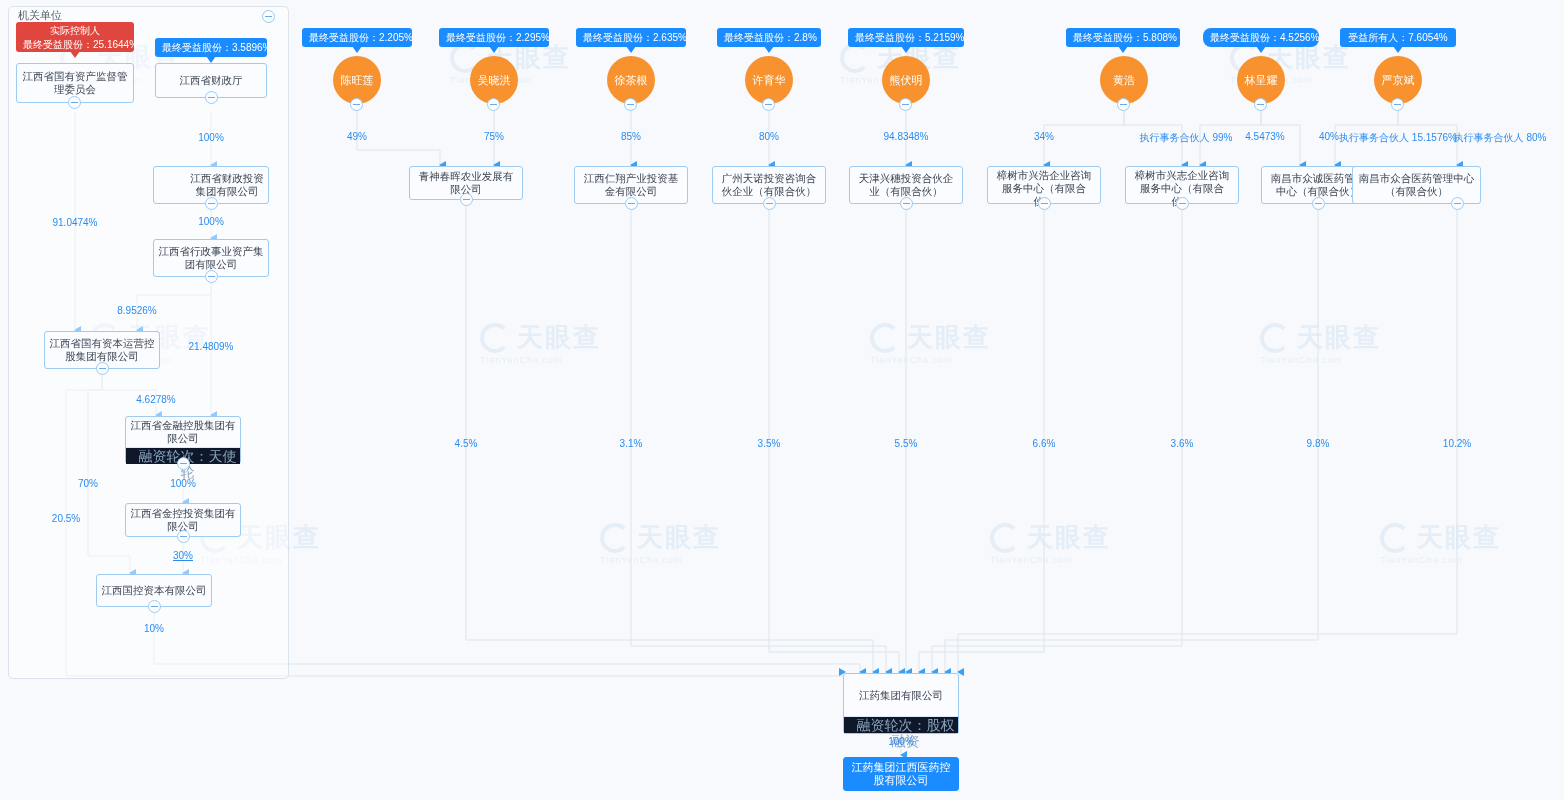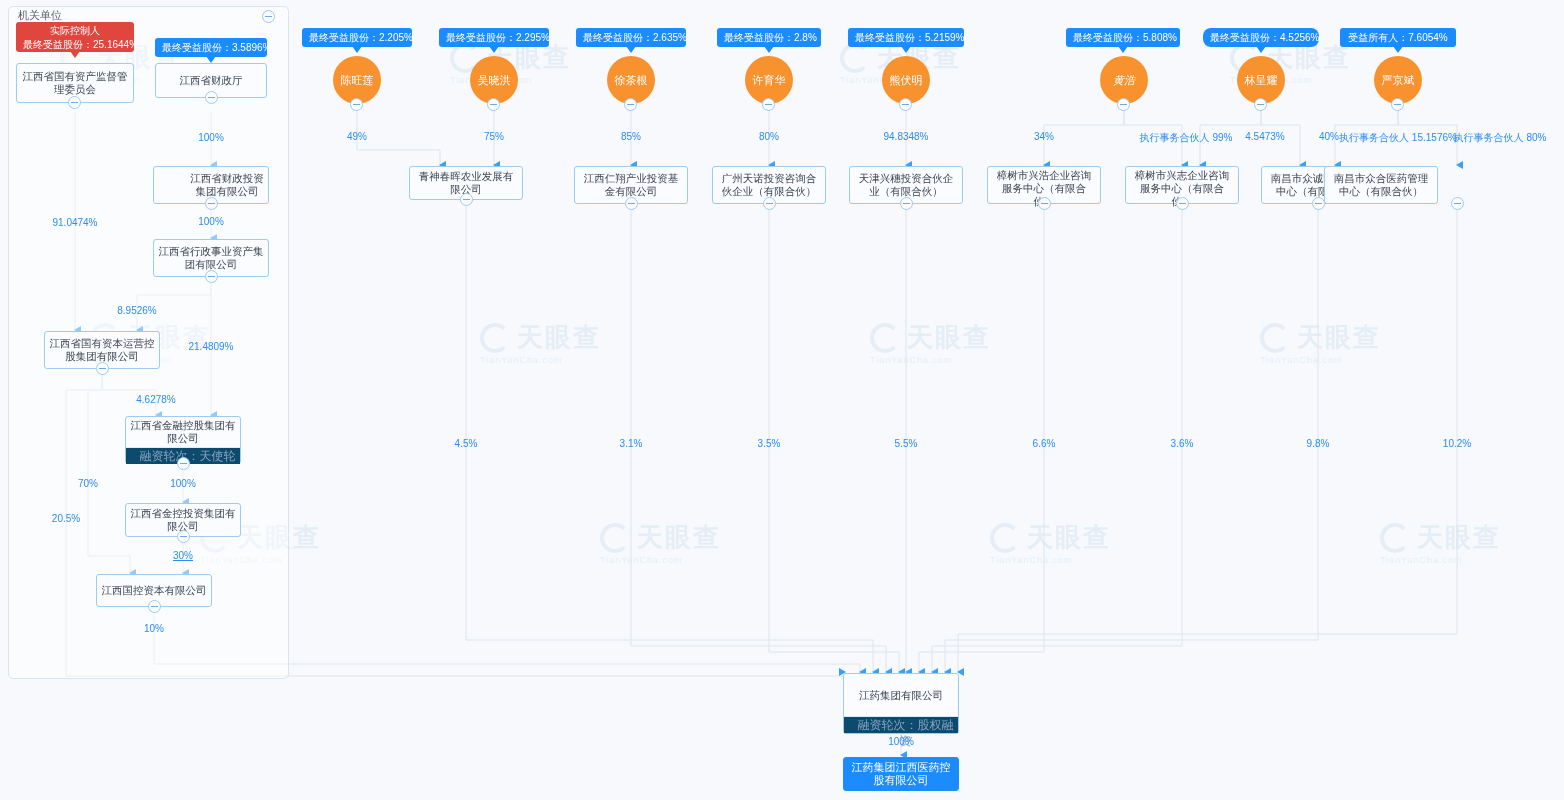--- a/index.html
+++ b/index.html
@@ -119,23 +119,23 @@
     cursor: pointer;
   }
   .node .n-title {
     flex: 1;
     display: flex;
     align-items: center;
     justify-content: center;
     padding: 2px 4px;
   }
   .node .n-foot {
-    background: #0c4a6e;
+    background: #0f172a;
     color: #8aa4bd;
-    font-size: 12px;
+    font-size: 14px;
     line-height: 16px;
     height: 17px;
     border-top: 1px solid #ddeaf7;
     padding-left: 9px;
   }
   .node.target {
     background: #1a8cff;
     border-color: #1a8cff;
     color: #fff;
     font-size: 11px;
@@ -256,21 +256,21 @@
   <div class="badge blue" style="left:848px;  top:28px; width:116px;">最终受益股份：5.2159%</div>
   <div class="badge blue" style="left:1066px; top:28px; width:114px;">最终受益股份：5.808%</div>
   <div class="badge blue" style="left:1203px; top:28px; width:116px;border-radius:8px;">最终受益股份：4.5256%</div>
   <div class="badge blue" style="left:1340px; top:28px; width:116px;">受益所有人：7.6054%</div>
 
   <div class="person" style="left:333px;  top:56px;">陈旺莲</div>
   <div class="person" style="left:470px;  top:56px;">吴晓洪</div>
   <div class="person" style="left:607px;  top:56px;">徐茶根</div>
   <div class="person" style="left:745px;  top:56px;">许育华</div>
   <div class="person" style="left:882px;  top:56px;">熊伏明</div>
-  <div class="person" style="left:1100px; top:56px;font-style:italic;">黄浩</div>
+  <div class="person" style="left:1100px; top:56px;">黄浩</div>
   <div class="person" style="left:1237px; top:56px;">林呈耀</div>
   <div class="person" style="left:1374px; top:56px;">严京斌</div>
 
   <div class="knob" style="left:350px;  top:98px;"></div>
   <div class="knob" style="left:487px;  top:98px;"></div>
   <div class="knob" style="left:624px;  top:98px;"></div>
   <div class="knob" style="left:762px;  top:98px;"></div>
   <div class="knob" style="left:899px;  top:98px;"></div>
   <div class="knob" style="left:1117px; top:98px;"></div>
   <div class="knob" style="left:1254px; top:98px;"></div>
@@ -345,21 +345,21 @@
   <div class="node" style="left:1125px; top:166px; width:114px; height:38px;">
     <div class="n-title">樟树市兴志企业咨询服务中心（有限合伙）</div>
     </div>
   <div class="knob" style="left:1176px; top:197px;"></div>
 
   <div class="node" style="left:1261px; top:166px; width:114px; height:38px;">
     <div class="n-title">南昌市众诚医药管理中心（有限合伙）</div>
     </div>
   <div class="knob" style="left:1312px; top:197px;"></div>
 
-  <div class="node" style="left:1324px; top:166px; width:114px; height:38px;">
+  <div class="node" style="left:1352px; top:166px; width:129px; height:38px;">
     <div class="n-title">南昌市众合医药管理中心（有限合伙）</div>
     </div>
   <div class="knob" style="left:1451px; top:197px;"></div>
 
   <div class="node" style="left:843px; top:673px; width:116px; height:61px;">
     <div class="n-title">江药集团有限公司</div>
     <div class="n-foot">融资轮次：股权融资</div>
     </div>
 
   <div class="node target" style="left:843px; top:757px; width:116px; height:34px;">

